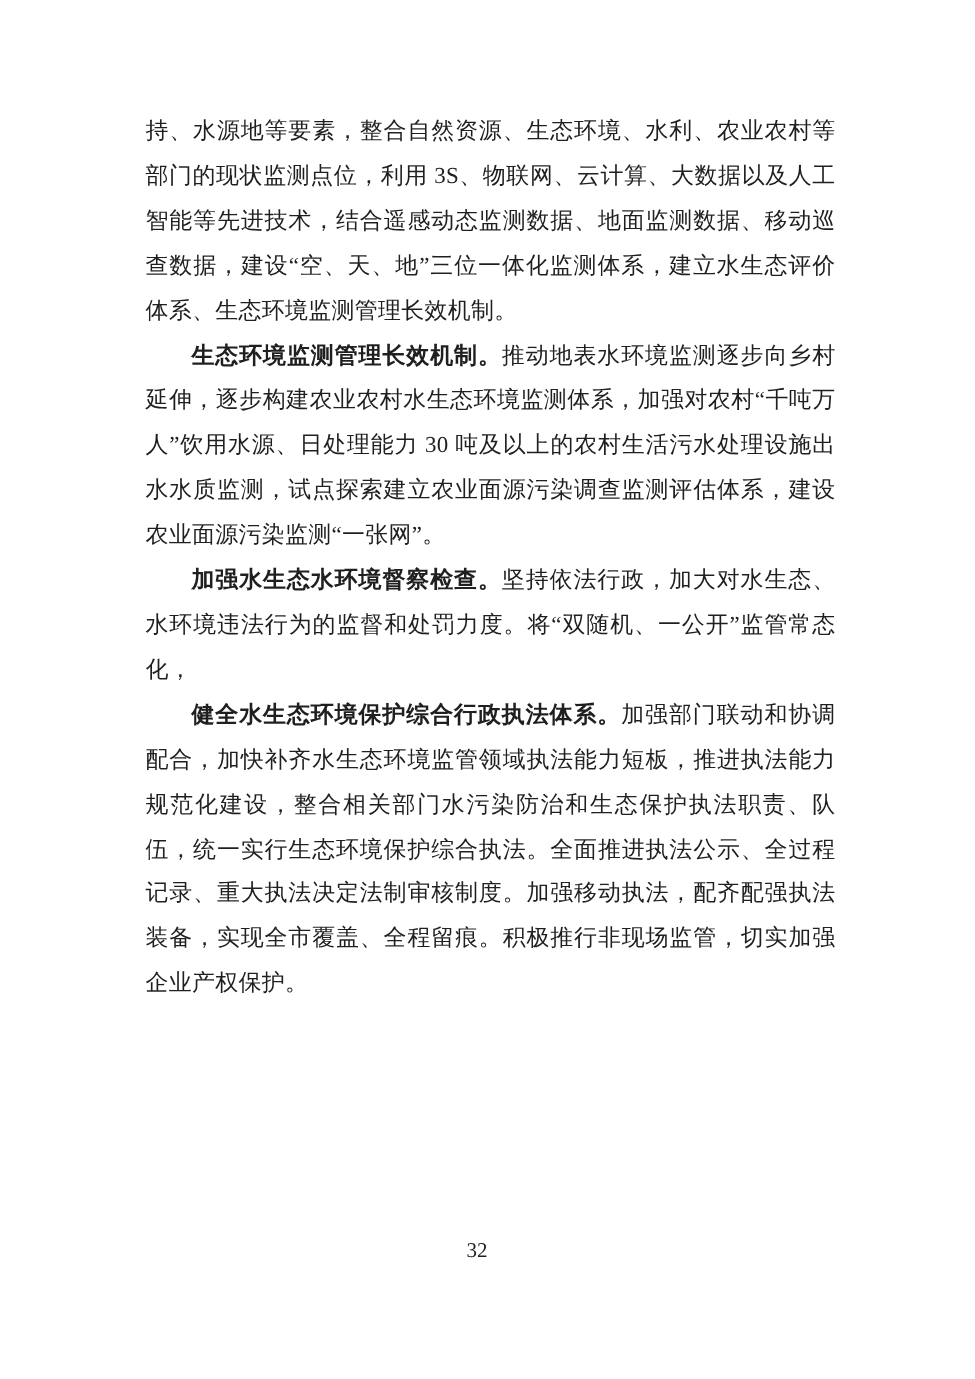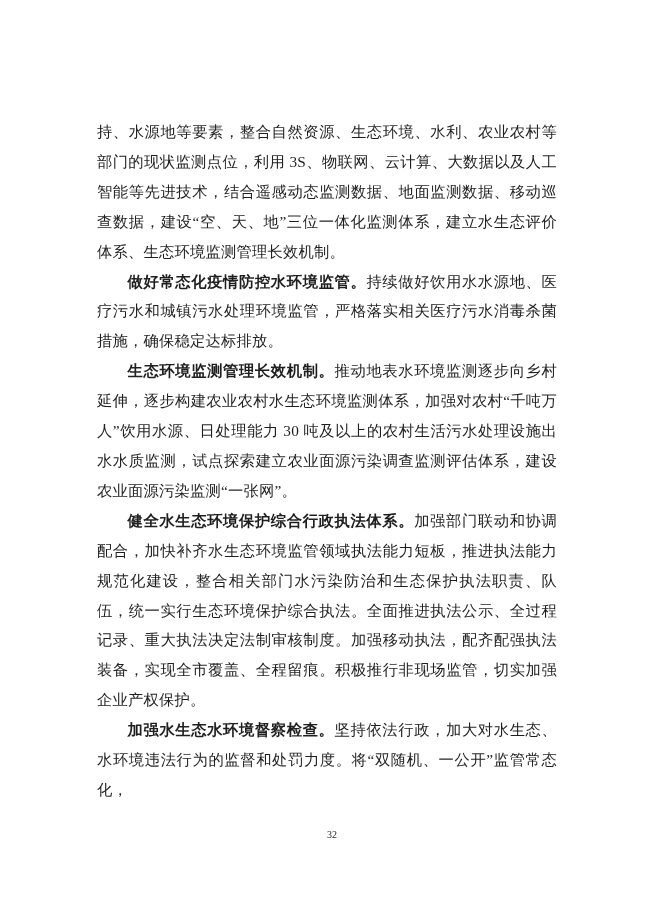--- a/index.html
+++ b/index.html
@@ -27,49 +27,47 @@
     padding: 0;
     font-size: 15.3px;
     line-height: 29.9px;
     text-align: justify;
     text-justify: inter-ideograph;
     text-indent: 2em;
     letter-spacing: 0.2px;
   }
   .para.no-indent {
     text-indent: 0;
-    margin-top: 44px;
   }
   .para .lead {
     font-weight: 700;
   }
   .page-number {
     position: absolute;
-    left: 102px;
+    left: 88px;
     width: 460px;
     top: 826px;
     text-align: center;
-    font-size: 10px;
+    font-size: 14px;
     line-height: 17px;
     color: #1f1f1f;
   }
 </style>
 </head>
 <body>
 
 <div class="page">
   <div class="text-block">
 
     <p class="para no-indent"><b class="lead"></b><span>持、水源地等要素，整合自然资源、生态环境、水利、农业农村等部门的现状监测点位，利用 3S、物联网、云计算、大数据以及人工智能等先进技术，结合遥感动态监测数据、地面监测数据、移动巡查数据，建设“空、天、地”三位一体化监测体系，建立水生态评价体系、生态环境监测管理长效机制。</span></p>
 
 
-    <p class="para"><b class="lead">做好常态化疫情防控水环境监管。</b><span>持续做好饮用水水源地、医疗污水和城镇污水处理环境监管，严格落实相关医疗污水消毒杀菌措施，确保稳定达标排放。</span></p>
 
     <p class="para"><b class="lead">生态环境监测管理长效机制。</b><span>推动地表水环境监测逐步向乡村延伸，逐步构建农业农村水生态环境监测体系，加强对农村“千吨万人”饮用水源、日处理能力 30 吨及以上的农村生活污水处理设施出水水质监测，试点探索建立农业面源污染调查监测评估体系，建设农业面源污染监测“一张网”。</span></p>
 
+    <p class="para"><b class="lead">加强水生态水环境督察检查。</b><span>坚持依法行政，加大对水生态、水环境违法行为的监督和处罚力度。将“双随机、一公开”监管常态化，</span></p>
+
     <p class="para"><b class="lead">健全水生态环境保护综合行政执法体系。</b><span>加强部门联动和协调配合，加快补齐水生态环境监管领域执法能力短板，推进执法能力规范化建设，整合相关部门水污染防治和生态保护执法职责、队伍，统一实行生态环境保护综合执法。全面推进执法公示、全过程记录、重大执法决定法制审核制度。加强移动执法，配齐配强执法装备，实现全市覆盖、全程留痕。积极推行非现场监管，切实加强企业产权保护。</span></p>
-
-    <p class="para"><b class="lead">加强水生态水环境督察检查。</b><span>坚持依法行政，加大对水生态、水环境违法行为的监督和处罚力度。将“双随机、一公开”监管常态化，</span></p>
 
   </div>
 
   <div class="page-number">32</div>
 </div>
 
 </body></html>

